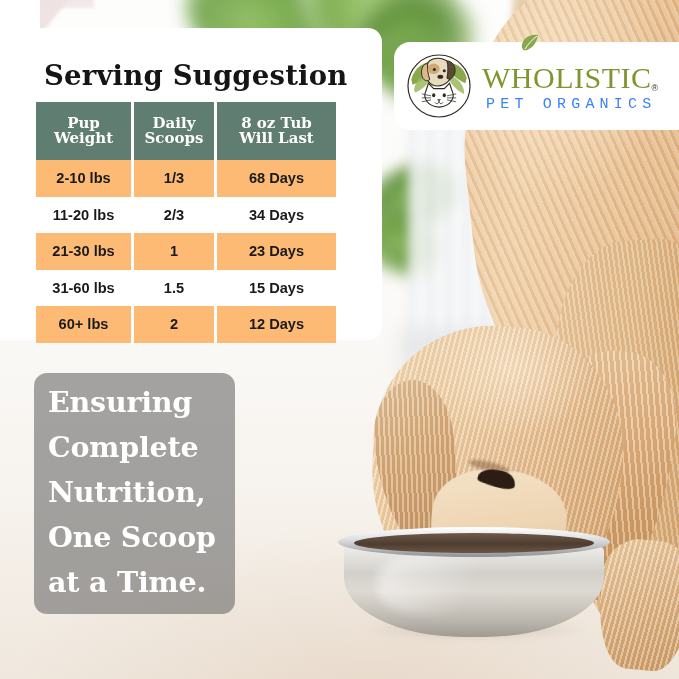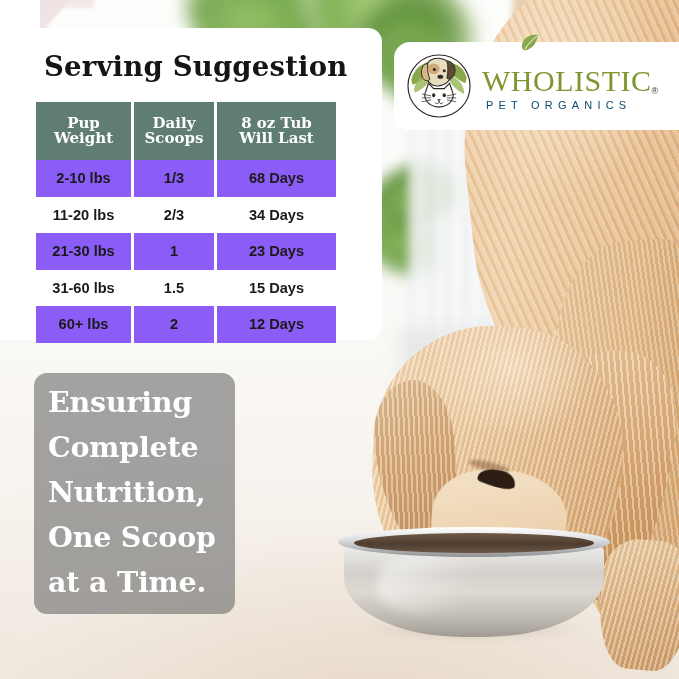--- a/index.html
+++ b/index.html
@@ -284,21 +284,21 @@
     border-top-right-radius: 14px;
     border-bottom-right-radius: 14px;
   }
   .whiteCardTopFill {
     position: absolute; left: 0; top: 0; width: 40px; height: 46px;
     background: #ffffff;
   }
 
   .title {
     position: absolute;
-    left: 44px; top: 50px;
+    left: 44px; top: 59px;
     width: 320px;
     font-family: "DejaVu Serif", serif;
     font-weight: 700;
     font-size: 27.5px;
     letter-spacing: .2px;
     color: #151515;
     white-space: nowrap;
   }
 
   
@@ -327,21 +327,21 @@
   .c1 { width: 95px; }
   .c2 { width: 80px; }
   .c3 { width: 119px; }
 
   .trow {
     display: flex;
     gap: 3px;
     height: 36.5px;
     align-items: center;
   }
-  .trow.alt .td { background: #8b5cf6; }
+  .trow.alt .td { background: #fdba74; }
   .trow .td {
     height: 36.5px;
     display: flex;
     align-items: center;
     justify-content: center;
     box-sizing: border-box;
     font-family: "Liberation Sans", sans-serif;
     font-weight: 700;
     font-size: 14.6px;
     color: #1a1a1a;
@@ -398,24 +398,24 @@
     position: relative;
   }
   .regmark {
     font-family: "Liberation Sans", sans-serif;
     font-size: 9px;
     color: #3a2c1d;
     align-self: flex-end;
     padding-bottom: 2px;
   }
   .subwordmark {
-    font-family: Liberation Sans, sans-serif;
-    font-size: 11px;
+    font-family: Liberation Mono, monospace;
+    font-size: 15px;
     letter-spacing: 5.2px;
-    color: #0c4a6e;
+    color: #3b82f6;
     padding-left: 4px;
     margin-top: 1px;
   }
   .leafAccent { position: absolute; left: 124px; top: -8px; }
 </style>
 </head>
 <body>
 
 <div id="stage">
 

